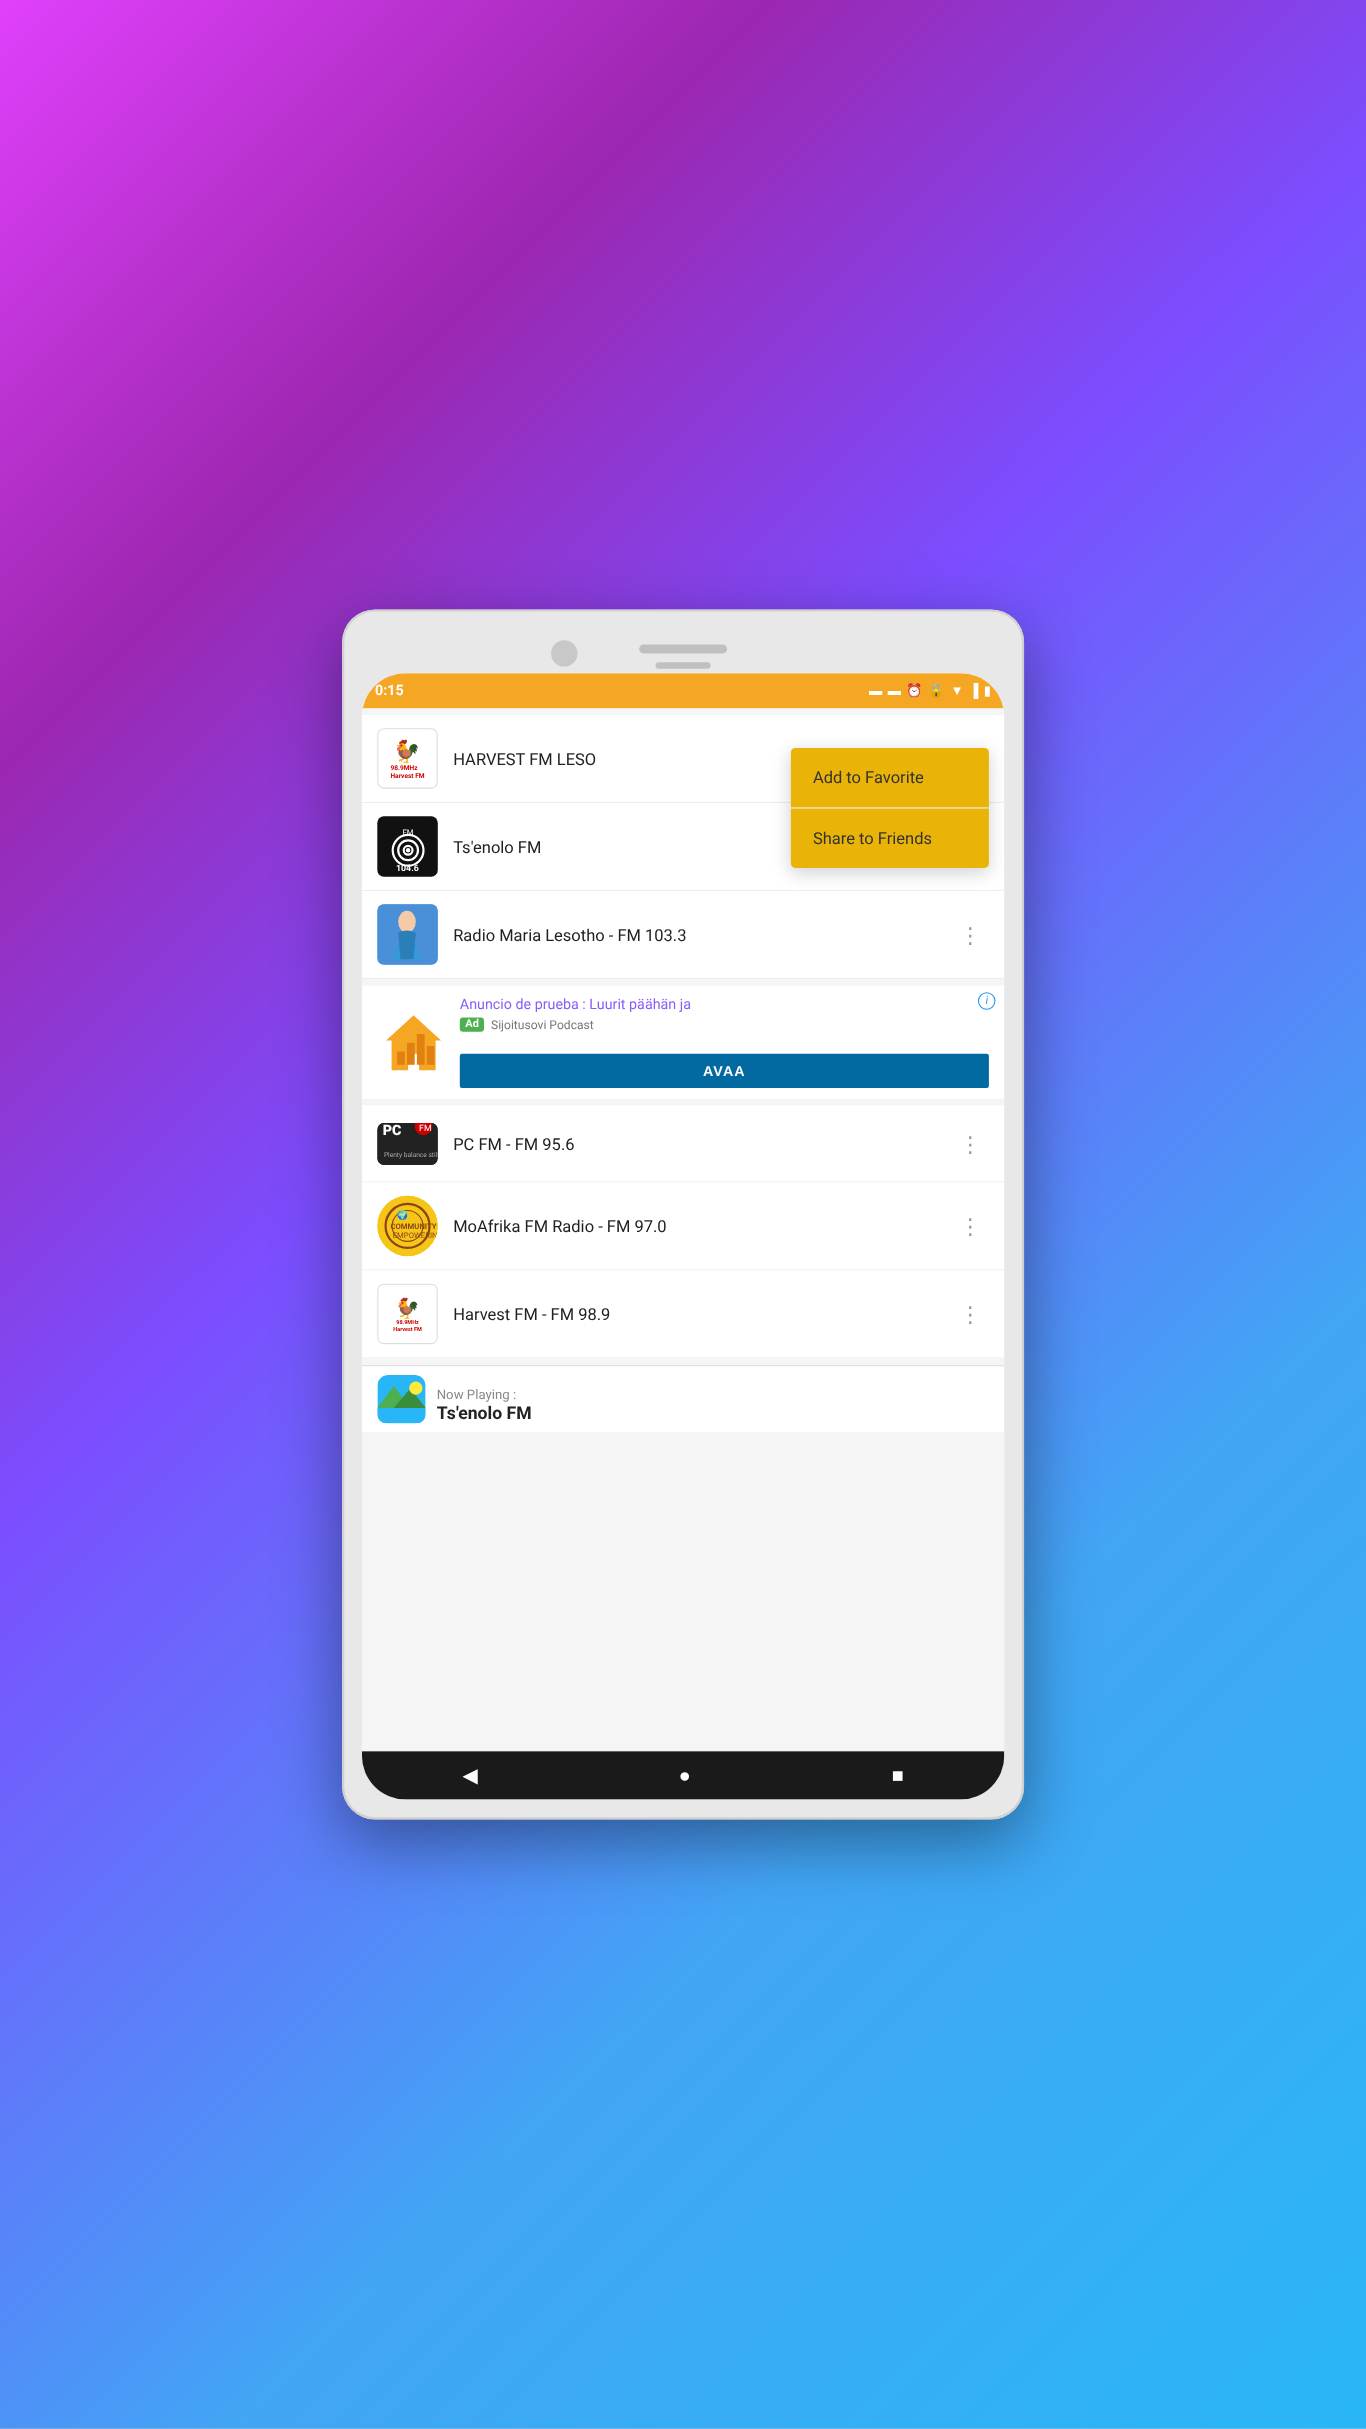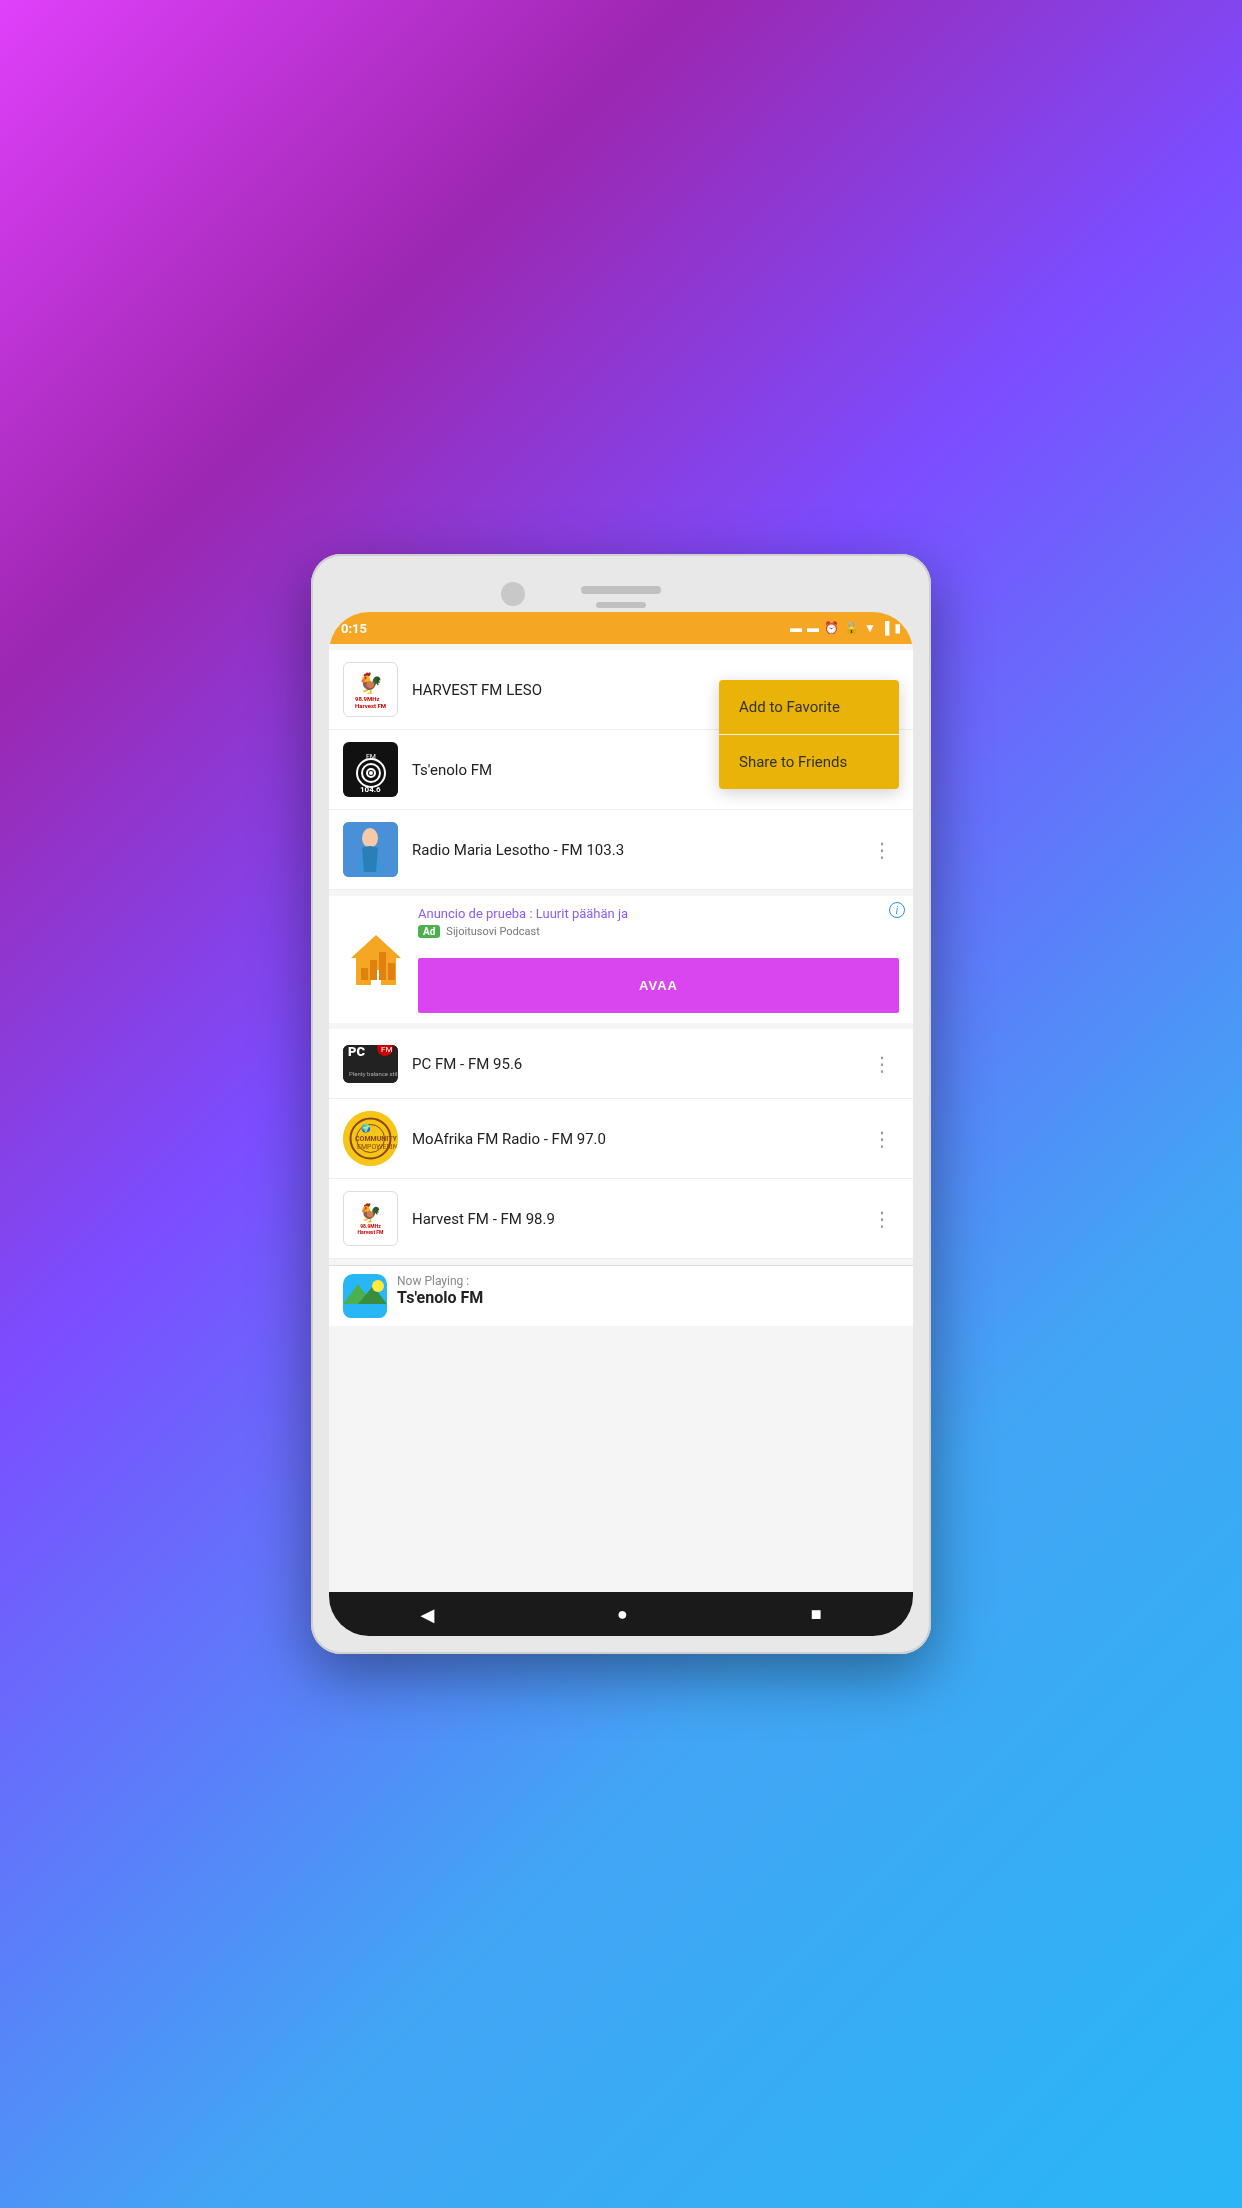--- a/index.html
+++ b/index.html
@@ -197,24 +197,24 @@
       font-size: 10px;
       padding: 1px 5px;
       border-radius: 3px;
       font-weight: bold;
     }
     .ad-subtitle {
       font-size: 11px;
       color: #777;
     }
     .ad-button {
-      background: #d946ef;
+      background: #0369a1;
       color: white;
       border: none;
-      padding: 20px 0;
+      padding: 8px 0;
       width: 100%;
       font-size: 13px;
       font-weight: bold;
       letter-spacing: 1px;
       border-radius: 2px;
       cursor: pointer;
       margin-top: 4px;
     }
     .ad-info-icon {
       position: absolute;
@@ -230,21 +230,21 @@
       align-items: center;
       justify-content: center;
       font-style: italic;
     }
     
     .now-playing-bar {
       background: white;
       border-top: 1px solid #ddd;
       padding: 8px 14px;
       display: flex;
-      align-items: flex-start;
+      align-items: flex-end;
       gap: 10px;
       flex-shrink: 0;
     }
     .now-playing-icon {
       width: 44px;
       height: 44px;
       border-radius: 8px;
       overflow: hidden;
       flex-shrink: 0;
     }

